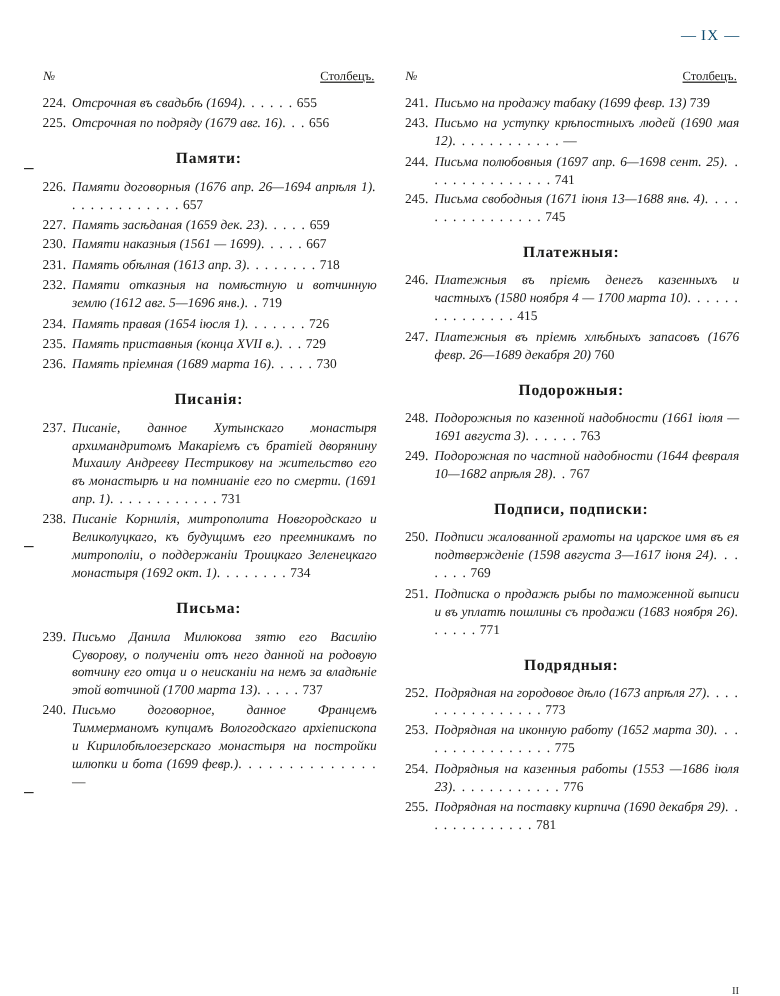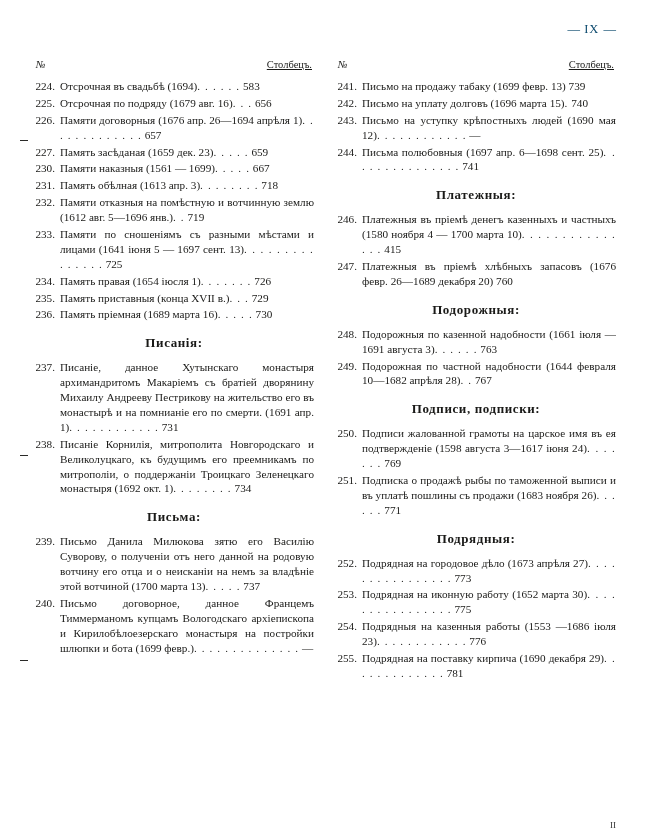--- a/index.html
+++ b/index.html
@@ -73,20 +73,21 @@
     flex: 0 0 26px;
     text-align: right;
     padding-right: 5px;
     box-sizing: border-box;
   }
   .entry .body {
     flex: 1 1 auto;
   }
   .entry .body .txt {
     display: inline;
+    font-style: italic;
   }
   .leader {
     letter-spacing: 1.1px;
   }
   .pg {
     white-space: nowrap;
   }
   .footer-mark {
     position: absolute;
     right: 34px;
@@ -117,52 +118,49 @@
 
     <div class="col">
       <div class="colhead">
         <span class="no">№</span>
         <span class="stolb">Столбецъ.</span>
       </div>
 
       <div>
         <div class="entry">
           <span class="num">224.</span>
-          <span class="body"><span class="txt">Отсрочная въ свадьбѣ (1694)</span><span class="leader">. . . . . .</span> <span class="pg">583</span></span>
+          <span class="body"><span class="txt">Отсрочная въ свадьбѣ (1694)</span><span class="leader">. . . . . .</span> <span class="pg">655</span></span>
         </div>
         <div class="entry">
           <span class="num">225.</span>
           <span class="body"><span class="txt">Отсрочная по подряду (1679 авг. 16)</span><span class="leader">. . .</span> <span class="pg">656</span></span>
         </div>
       </div>
 
+      <div class="section-title">Памяти:</div>
       <div>
         <div class="entry">
             <span class="num">226.</span>
             <span class="body"><span class="txt">Памяти договорныя (1676 апр. 26—1694 апрѣля 1)</span><span class="leader">. . . . . . . . . . . . .</span> <span class="pg">657</span></span>
           </div>
         <div class="entry">
             <span class="num">227.</span>
             <span class="body"><span class="txt">Память засѣданая (1659 дек. 23)</span><span class="leader">. . . . .</span> <span class="pg">659</span></span>
           </div>
         <div class="entry">
             <span class="num">230.</span>
             <span class="body"><span class="txt">Памяти наказныя (1561 — 1699)</span><span class="leader">. . . . .</span> <span class="pg">667</span></span>
           </div>
         <div class="entry">
             <span class="num">231.</span>
             <span class="body"><span class="txt">Память обѣлная (1613 апр. 3)</span><span class="leader">. . . . . . . .</span> <span class="pg">718</span></span>
           </div>
         <div class="entry">
             <span class="num">232.</span>
             <span class="body"><span class="txt">Памяти отказныя на помѣстную и вотчинную землю (1612 авг. 5—1696 янв.)</span><span class="leader">. .</span> <span class="pg">719</span></span>
-          </div>
-        <div class="entry">
-            <span class="num">233.</span>
-            <span class="body"><span class="txt">Памяти по сношеніямъ съ разными мѣстами и лицами (1641 іюня 5 — 1697 сент. 13)</span><span class="leader">. . . . . . . . . . . . . . .</span> <span class="pg">725</span></span>
           </div>
         <div class="entry">
             <span class="num">234.</span>
             <span class="body"><span class="txt">Память правая (1654 іюсля 1)</span><span class="leader">. . . . . . .</span> <span class="pg">726</span></span>
           </div>
         <div class="entry">
             <span class="num">235.</span>
             <span class="body"><span class="txt">Память приставныя (конца XVII в.)</span><span class="leader">. . .</span> <span class="pg">729</span></span>
           </div>
         <div class="entry">
@@ -201,30 +199,30 @@
         <span class="no">№</span>
         <span class="stolb">Столбецъ.</span>
       </div>
 
       <div>
         <div class="entry">
             <span class="num">241.</span>
             <span class="body"><span class="txt">Письмо на продажу табаку (1699 февр. 13)</span><span class="leader"></span> <span class="pg">739</span></span>
           </div>
         <div class="entry">
-            <span class="num">242.</span>
-            <span class="body"><span class="txt">Письмо на уплату долговъ (1696 марта 15)</span><span class="leader">.</span> <span class="pg">740</span></span>
-          </div>
-        <div class="entry">
             <span class="num">243.</span>
             <span class="body"><span class="txt">Письмо на уступку крѣпостныхъ людей (1690 мая 12)</span><span class="leader">. . . . . . . . . . . .</span> <span class="pg">—</span></span>
           </div>
         <div class="entry">
             <span class="num">244.</span>
             <span class="body"><span class="txt">Письма полюбовныя (1697 апр. 6—1698 сент. 25)</span><span class="leader">. . . . . . . . . . . . . . .</span> <span class="pg">741</span></span>
+          </div>
+        <div class="entry">
+            <span class="num">245.</span>
+            <span class="body"><span class="txt">Письма свободныя (1671 іюня 13—1688 янв. 4)</span><span class="leader">. . . . . . . . . . . . . . . .</span> <span class="pg">745</span></span>
           </div>
       </div>
 
       <div class="section-title">Платежныя:</div>
       <div>
         <div class="entry">
             <span class="num">246.</span>
             <span class="body"><span class="txt">Платежныя въ пріемѣ денегъ казенныхъ и частныхъ (1580 ноября 4 — 1700 марта 10)</span><span class="leader">. . . . . . . . . . . . . . .</span> <span class="pg">415</span></span>
           </div>
         <div class="entry">

